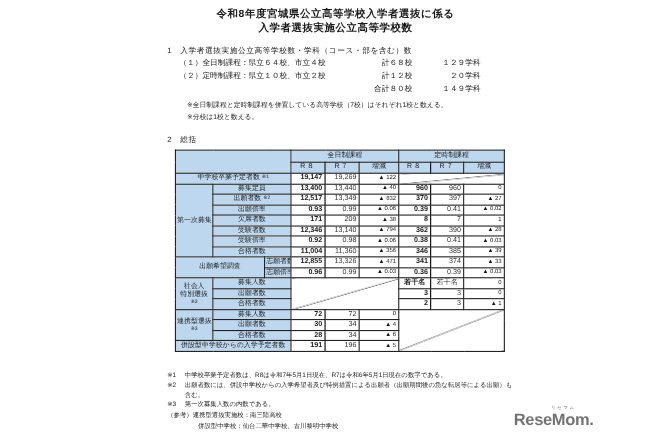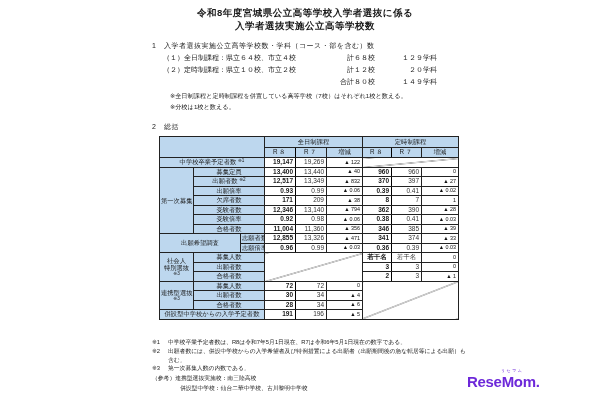--- a/index.html
+++ b/index.html
@@ -42,21 +42,21 @@
   }
   .rs { letter-spacing:1.5px; }
 
   .footnotes { position:absolute; left:152px; top:338px; font-size:5.8px; line-height:8.8px; color:#222; }
   .fn-row { display:flex; }
   .fn-m { width:16px; flex:none; }
   .fn-t { width:302px; }
   .ref { margin-top:1px; }
   .ref-ind { padding-left:28px; }
 
-  .logo { position:absolute; left:467px; top:368px; color:#6d28d9; width:90px; }
+  .logo { position:absolute; left:467px; top:368px; color:#737373; width:90px; }
   .logo .furi { display:block; font-size:4px; letter-spacing:1.5px; padding-left:34px; line-height:5px; }
   .logo .main { font-size:15px; font-weight:bold; letter-spacing:-0.3px; line-height:16px; }
 </style>
 </head>
 <body>
 
 <div class="page">
 
   <div class="title">
     <div>令和8年度宮城県公立高等学校入学者選抜に係る</div>

